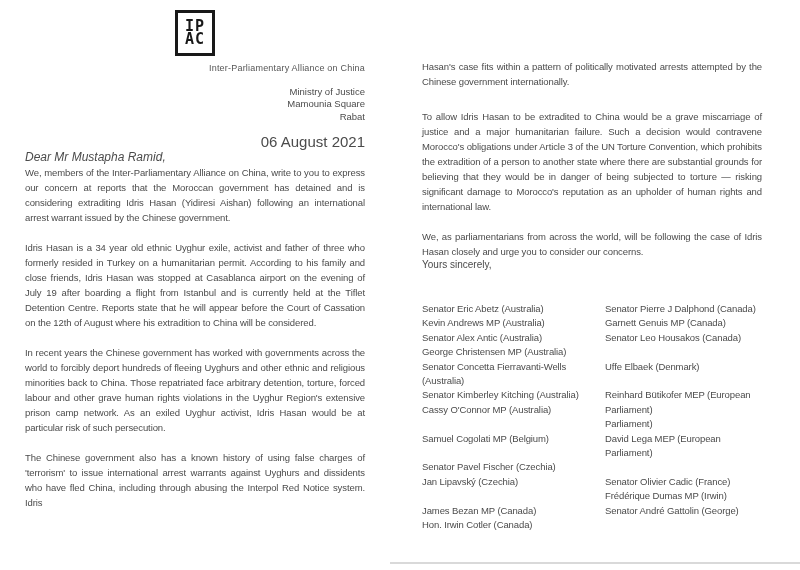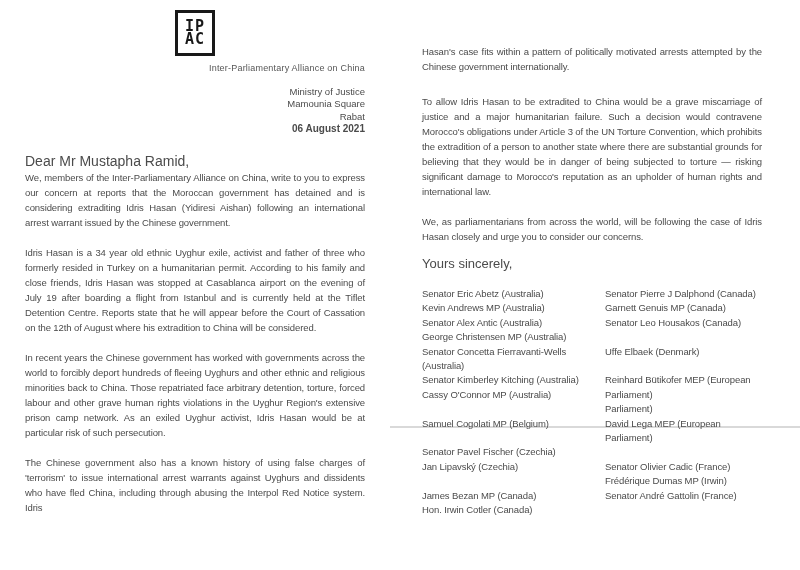--- a/index.html
+++ b/index.html
@@ -10,50 +10,50 @@
     color: #4b4b4b;
     overflow: hidden;
   }
   .spread { display: flex; width: 800px; height: 570px; }
   .page-left {
     width: 390px; box-sizing: border-box;
     padding: 0 25px 0 25px;
   }
   .page-right {
     width: 410px; box-sizing: border-box;
-    padding: 0 38px 0 32px;
-    height: 428px;
+    padding: 15px 38px 0 32px;
+    height: 564px;
     border-bottom: 2px solid #d9d9d9;
   }
   .logo-wrap { margin-top: 10px; text-align: center; }
   .logo-box {
     display: inline-flex; flex-direction: column; align-items: center; justify-content: center;
     width: 34px; height: 40px;
     border: 3px solid #181818;
     color: #181818;
     font-family: "DejaVu Sans Mono", monospace;
     font-weight: bold; font-size: 15px; line-height: 13px; letter-spacing: 1px;
   }
   .org-name {
     text-align: right; font-size: 9px; color: #565656;
     margin-top: 7px; letter-spacing: 0.2px;
   }
   .recipient { margin-top: 13px; font-size: 9.5px; line-height: 12.3px; text-align: right; }
-  .date-line { text-align: right; font-size: 10px; margin-top: 0; font-weight: bold; }
-  .salutation { margin-top: 19px; font-size: 14px; }
+  .date-line { text-align: right; font-size: 15px; margin-top: 10px; }
+  .salutation { font-size: 12px; font-style: italic; }
   .para {
     font-size: 9.5px; line-height: 15px;
     text-align: justify; letter-spacing: -0.1px;
     margin: 15px 0 0 0;
   }
   .para.first-p1 { margin-top: 1px; }
   .para.first-p2 { margin-top: 44px; }
   .para.p6 { margin-top: 20px; }
-  .closing { margin-top: 12px; font-size: 13px; }
-  .sig-cols { display: flex; margin-top: 16px; }
+  .closing { font-size: 10px; }
+  .sig-cols { display: flex; margin-top: 32px; }
   .sig-col-1 { width: 183px; flex: none; }
   .sig-col-2 { flex: none; }
   .sig-line {
     display: block; font-size: 9.5px; letter-spacing: -0.1px;
     line-height: 14.4px; min-height: 14.4px; white-space: nowrap;
   }
 </style>
 </head>
 <body>
 
@@ -121,18 +121,18 @@
         <span class="sig-line">Uffe Elbaek (Denmark)</span>
         <span class="sig-line"></span>
         <span class="sig-line">Reinhard Bütikofer MEP (European</span>
         <span class="sig-line">Parliament)</span>
         <span class="sig-line">Parliament)</span>
         <span class="sig-line">David Lega MEP (European</span>
         <span class="sig-line">Parliament)</span>
         <span class="sig-line"></span>
         <span class="sig-line">Senator Olivier Cadic (France)</span>
         <span class="sig-line">Frédérique Dumas MP (Irwin)</span>
-        <span class="sig-line">Senator André Gattolin (France)</span>
+        <span class="sig-line">Senator André Gattolin (George)</span>
       </div>
     </div>
 
   </div>
 </div>
 
 </body></html>

